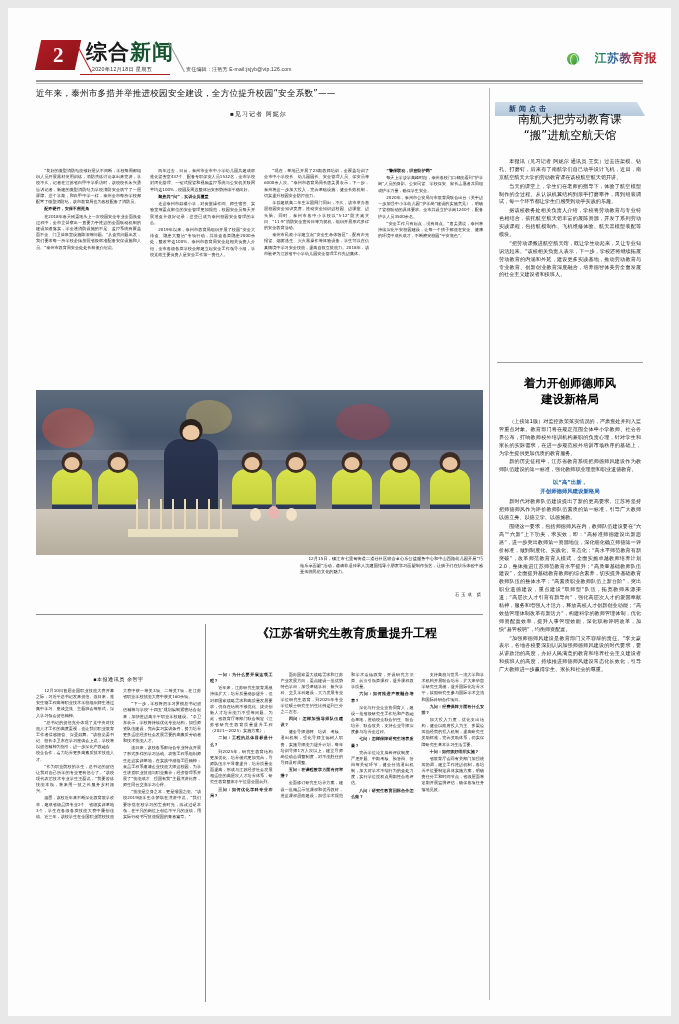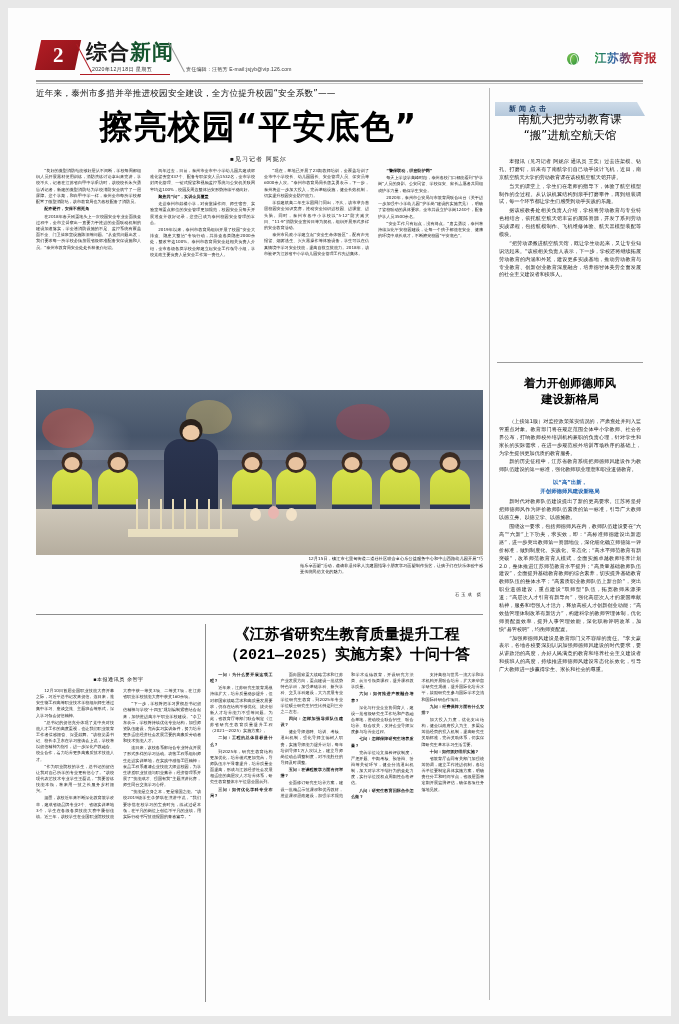--- a/index.html
+++ b/index.html
@@ -199,22 +199,22 @@
     column-count:2;column-gap:9px;
   }
   .ll-body p{
     margin:0 0 1px 0;font-size:4.1px;line-height:1.5;text-align:justify;
     text-indent:2em;color:#1a1a1a;font-family:"DejaVu Sans", sans-serif;
   }
 
   
   .lc-title{
     position:absolute;left:210px;top:626px;width:274px;
-    text-align:center;font-size:15px;font-weight:bold;line-height:1.3;
-    font-family:Liberation Mono, monospace;color:#000;
+    text-align:center;font-size:12px;font-weight:bold;line-height:1.3;
+    font-family:Liberation Serif, serif;color:#000;
   }
   .lc-body{
     position:absolute;left:210px;top:672px;width:274px;height:330px;
     column-count:4;column-gap:8px;
   }
   .lc-body p{
     margin:0 0 1px 0;font-size:4.1px;line-height:1.5;text-align:justify;
     text-indent:2em;color:#1a1a1a;font-family:"DejaVu Sans", sans-serif;
   }
   .q-h{
@@ -297,21 +297,20 @@
     <div class="mh-logo">
       <div class="mh-globe"></div>
       <div class="mh-logo-text">江苏教育报</div>
     </div>
   </div>
   <div class="mh-rule-long"></div>
   <div class="mh-rule-long2"></div>
 
   <div class="lead">
     <div class="lead-shoulder">近年来，泰州市多措并举推进校园安全建设，全方位提升校园“安全系数”——</div>
-    <div class="lead-main">擦亮校园“平安底色”</div>
     <div class="lead-byline">■见习记者  阿妮尔</div>
   </div>
 
   <div class="lead-body" id="lead-body">
       <p>“良好的微型消防站能够好层从不间断，学校每周都组织人员开展器材使用训练，消防演练讨论拿出来完讲，学校不久，记者在江苏省白甲中学采访时，该校校长朱兴勇告诉记者，新建的微型消防站为学校消防安全筑牢了一层屏障。这个学期，和白甲中学一样，泰州全市每所学校都配置了微型消防站，该市教育局也为各校配备了消防员。</p>
       <p class="sub-h">配齐硬件，安保不留死角</p>
       <p>在2018年春天刚重地头上一次校园安全专业全面摸查过程中，全市立督察出一直要力于推进的全面联动机制的建设加速落实，学全通消防设施的不足、监控系统有覆盖面不全、门卫值班室设施陈旧等问题。“从查找问题出发，我们要求每一所学校必须按照省级标准配备安保设施和人员。”泰州市教育局安全处处长林俊介绍说。</p>
       <p>两年过去，目前，泰州市全市中小学幼儿园共建成标准化警务室437个、配备专职保安人员1532名，全市学校封闭化管理、一键式报警和视频监控系统与公安机关联网率均达100%，校园及周边整体治安形势持续平稳向好。</p>
       <p class="sub-h">聚焦共“问”，实训全员覆盖</p>
       <p>走进泰州市鼓楼小学，对食堂操作间、师生宿舍、实验室等重点部位的安全管理更加规范，校园安全员每天开展巡查并做好记录，这些已成为泰州校园安全管理的常态。</p>
@@ -369,21 +368,20 @@
       <p>据悉，该校近年来不断深化教育教学改革，建成省级品牌专业2个、省级实训基地3个，学生在各级各类技能大赛中屡创佳绩。近三年，该校学生在全国职业院校技能大赛中获一等奖3项、二等奖7项，在江苏省职业学校技能大赛中获奖160余项。</p>
       <p>“下一步，学校将把学习贯彻总书记贺信精神与学校‘十四五’规划编制紧密结合起来，加快推进高水平职业学校建设。”李卫东表示，学校将持续优化专业结构，加强师资队伍建设，完善实习实训条件，努力培养更多适应经济社会发展需要的高素质劳动者和技术技能人才。</p>
       <p>连日来，该校各系部结合专业特点开展了形式多样的学习活动。农牧工程系组织师生走进实训基地，在实践中感悟工匠精神；食品工程系邀请企业技能大师进校园，为学生讲授职业技能与职业素养；经济管理系开展了“技能成才、强国有我”主题演讲比赛，师生同台交流学习心得。</p>
       <p>“技能是立身之本，更是报国之能。”该校2019级学生李梦琪在演讲中说，“我们要珍惜在校学习的宝贵时光，练就过硬本领，在平凡的岗位上创造不平凡的业绩，用实际行动书写技能报国的青春篇章。”</p>
     </div>
 
   <div class="hr-thin" style="left:205px;top:624px;width:1px;height:378px;"></div>
 
   <div class="lc-title">
     <div>《江苏省研究生教育质量提升工程</div>
-    <div>（2021—2025）实施方案》十问十答</div>
   </div>
   <div class="lc-body" id="lc-body">
       <p class="q-h">一问：为什么要开展这项工程？</p>
       <p>近年来，江苏研究生教育规模持续扩大，培养质量稳步提升，但对标国家战略需求和高质量发展要求，仍存在结构不够优化、拔尖创新人才培养能力不强等问题。为此，省教育厅等部门联合制定《江苏省研究生教育质量提升工程（2021—2025）实施方案》。</p>
       <p class="q-h">二问：工程的总体目标是什么？</p>
       <p>到2025年，研究生教育结构更加优化，培养模式更加完善，导师队伍水平显著提升，培养质量全面提高，形成与江苏经济社会发展相适应的高层次人才培养体系，研究生教育整体水平位居全国前列。</p>
       <p class="q-h">三问：如何优化学科专业布局？</p>
       <p>面向国家重大战略需求和江苏产业发展方向，重点建设一批优势特色学科，加强基础学科、新兴学科、交叉学科建设，大力发展专业学位研究生教育，到2025年专业学位硕士研究生招生比例达到三分之二左右。</p>
       <p class="q-h">四问：怎样加强导师队伍建设？</p>
       <p>健全导师选聘、培训、考核、退出机制，强化导师立德树人职责，实施导师能力提升计划，每年培训导师1万人次以上，建立导师岗位动态调整制度，对不能胜任的导师及时调整。</p>

